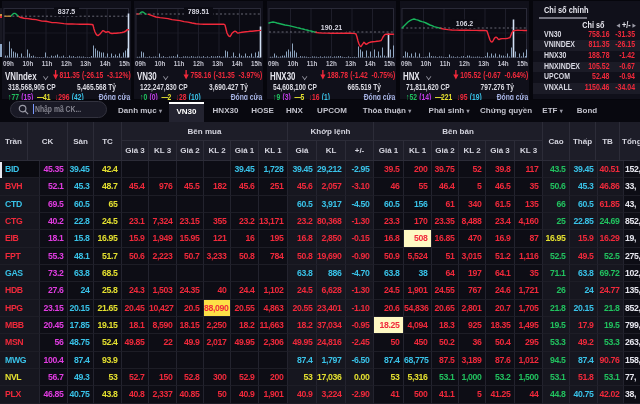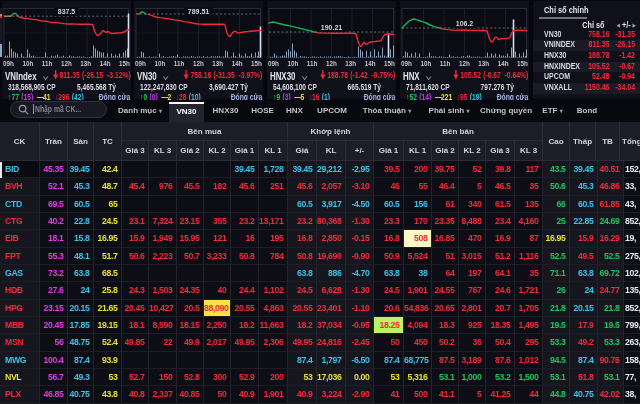--- a/index.html
+++ b/index.html
@@ -304,22 +304,22 @@
   <span class="tab" style="left:358px;width:58px">Thỏa thuận <span class="tch">▾</span></span>
   <span class="tab" style="left:424px;width:50px">Phái sinh <span class="tch">▾</span></span>
   <span class="tab" style="left:480px;width:47px">Chứng quyền</span>
   <span class="tab" style="left:538px;width:29px">ETF <span class="tch">▾</span></span>
   <span class="tab" style="left:576px;width:22px">Bond</span>
  </div>
 </div>
 
 <div class="thead">
  <div class="hrow" style="height:39px">
-  <span class="th" style="width:40px;height:39px;line-height:39px;">CK</span>
-        <span class="th" style="width:28px;height:39px;line-height:39px;">Trần</span>
+  <span class="th" style="width:28px;height:39px;line-height:39px;">Trần</span>
+        <span class="th" style="width:40px;height:39px;line-height:39px;">CK</span>
         <span class="th" style="width:26px;height:39px;line-height:39px;">Sàn</span>
         <span class="th" style="width:28px;height:39px;line-height:39px;">TC</span>
   <span class="hgroup" style="width:166px">
           <span class="hg">Bên mua</span>
           <span class="hsub">
             <span class="th" style="width:27px;height:20px;line-height:20px;">Giá 3</span>
             <span class="th" style="width:28px;height:20px;line-height:20px;">KL 3</span>
             <span class="th" style="width:27px;height:20px;line-height:20px;">Giá 2</span>
             <span class="th" style="width:27px;height:20px;line-height:20px;">KL 2</span>
             <span class="th" style="width:28px;height:20px;line-height:20px;">Giá 1</span>
@@ -584,21 +584,21 @@
         <span class="td y" style="width:28px;background:#0d0d15;">19.15</span>
         <span class="td r" style="width:27px;background:#0d0d15;">18.1</span>
         <span class="td r" style="width:28px;background:#0d0d15;">8,590</span>
         <span class="td r" style="width:27px;background:#0d0d15;">18.15</span>
         <span class="td r" style="width:27px;background:#0d0d15;">2,250</span>
         <span class="td r" style="width:28px;background:#0d0d15;">18.2</span>
         <span class="td r" style="width:29px;background:#0d0d15;">11,663</span>
         <span class="td r" style="width:29px;background:#16161f;">18.2</span>
         <span class="td r" style="width:29px;background:#16161f;">37,034</span>
         <span class="td r" style="width:28px;background:#16161f;">-0.95</span>
-        <span class="td r" style="width:30px;background:#bef264;">18.25</span>
+        <span class="td r" style="width:30px;background:#fef9c3;">18.25</span>
         <span class="td r" style="width:28px;background:#0d0d15;">4,094</span>
         <span class="td r" style="width:27px;background:#0d0d15;">18.3</span>
         <span class="td r" style="width:27px;background:#0d0d15;">925</span>
         <span class="td r" style="width:29px;background:#0d0d15;">18.35</span>
         <span class="td r" style="width:28px;background:#0d0d15;">1,495</span>
         <span class="td g" style="width:27px;background:#16161f;">19.5</span>
         <span class="td r" style="width:28px;background:#16161f;">17.9</span>
         <span class="td g" style="width:26px;background:#16161f;">19.5</span>
         <span class="td tdtong w" style="width:17px;background:#0d0d15">799,</span>
       </div>

